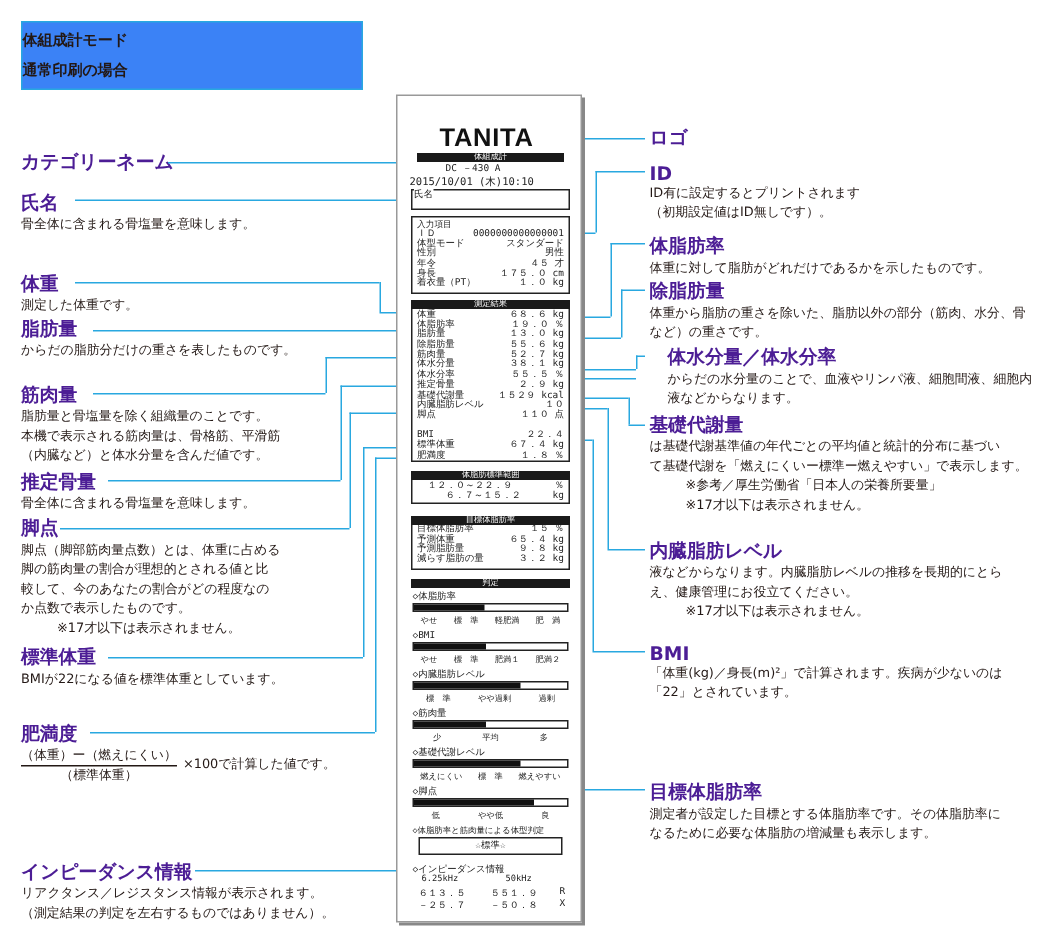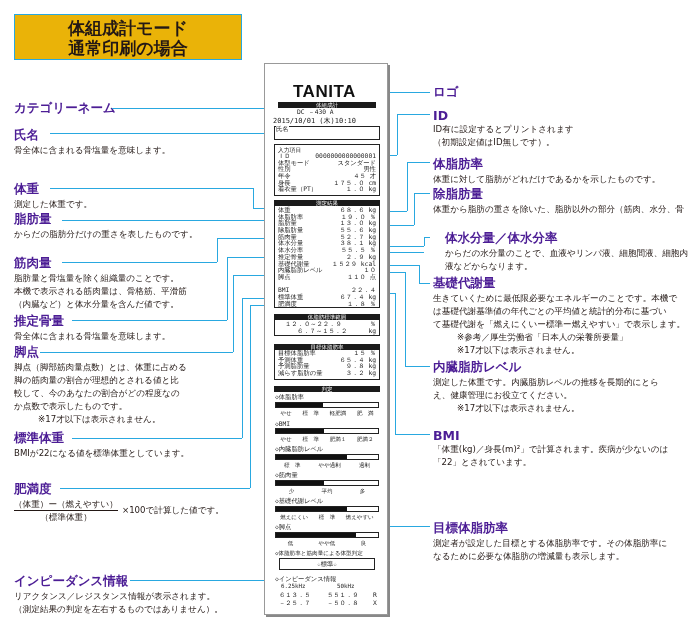--- a/index.html
+++ b/index.html
@@ -1,20 +1,20 @@
 <!DOCTYPE html>
 <html><head>
 <meta charset="utf-8">
 <style>
   * { box-sizing: border-box; margin: 0; padding: 0; }
   body { width: 699px; height: 628px; background: #fff; position: relative; overflow: hidden;
          font-family: "DejaVu Sans", "Liberation Sans", sans-serif; color: #231815; }
   .abs { position: absolute; }
-  .title-box { left: 14px; top: 14px; width: 228px; height: 46px; background: #eab308;
-               border: 1.5px solid #29a8e0; text-align: center; font-size: 17px; line-height: 20px; padding-top: 3px; font-weight: bold; }
+  .title-box { left: 14px; top: 14px; width: 228px; height: 46px; background: #3b82f6;
+               border: 1.5px solid #29a8e0; font-size: 10px; line-height: 20px; padding-top: 3px; font-weight: bold; }
   .lbl { color: #4c1d95; font-size: 12.5px; font-weight: bold; white-space: nowrap; }
   .desc { font-size: 8.6px; line-height: 13px; white-space: nowrap; }
   .note { padding-left: 24px; }
   .line { position: absolute; background: #29a8e0; }
   
   .receipt { left: 264px; top: 63px; width: 124px; height: 552px; background: #fff;
              border: 1px solid #999; box-shadow: 2px 2px 0 #888; font-family: "DejaVu Sans Mono", monospace; font-size: 6.3px; color: #222; }
   .logo { position: absolute; left: 28px; top: 18px; font-family: "Liberation Sans", sans-serif; font-size: 17px; font-weight: bold; letter-spacing: 0.5px; color: #111; }
   .bar { position: absolute; background: #1a1a1a; color: #fff; text-align: center; font-size: 5.5px; height: 6px; line-height: 6px; }
   .rtxt { position: absolute; white-space: nowrap; }
@@ -66,21 +66,21 @@
   <div class="desc note">※17才以下は表示されません。</div>
 </div>
 <div class="abs" style="left:14px;top:430px">
   <div class="lbl">標準体重</div>
   <div class="desc">BMIが22になる値を標準体重としています。</div>
 </div>
 <div class="abs" style="left:14px;top:481px">
   <div class="lbl">肥満度</div>
   <div style="display:flex;align-items:center;">
     <div style="text-align:center;">
-      <div class="desc" style="border-bottom:1px solid #231815;line-height:12px;">（体重）ー（燃えやすい）</div>
+      <div class="desc" style="border-bottom:1px solid #231815;line-height:12px;">（体重）ー（燃えにくい）</div>
       <div class="desc" style="line-height:12px;">（標準体重）</div>
     </div>
     <div class="desc" style="margin-left:4px">×100で計算した値です。</div>
   </div>
 </div>
 <div class="abs" style="left:14px;top:573px">
   <div class="lbl">インピーダンス情報</div>
   <div class="desc">リアクタンス／レジスタンス情報が表示されます。</div>
   <div class="desc">（測定結果の判定を左右するものではありません）。</div>
 </div>
@@ -93,37 +93,37 @@
   <div class="desc">ID有に設定するとプリントされます</div>
   <div class="desc">（初期設定値はID無しです）。</div>
 </div>
 <div class="abs" style="left:433px;top:156px">
   <div class="lbl">体脂肪率</div>
   <div class="desc">体重に対して脂肪がどれだけであるかを示したものです。</div>
 </div>
 <div class="abs" style="left:433px;top:186px">
   <div class="lbl">除脂肪量</div>
   <div class="desc">体重から脂肪の重さを除いた、脂肪以外の部分（筋肉、水分、骨</div>
+  <div class="desc">など）の重さです。</div>
 </div>
 <div class="abs" style="left:445px;top:230px">
   <div class="lbl">体水分量／体水分率</div>
   <div class="desc">からだの水分量のことで、血液やリンパ液、細胞間液、細胞内</div>
   <div class="desc">液などからなります。</div>
 </div>
 <div class="abs" style="left:433px;top:275px">
   <div class="lbl">基礎代謝量</div>
-  <div class="desc">生きていくために最低限必要なエネルギーのことです。本機で</div>
   <div class="desc">は基礎代謝基準値の年代ごとの平均値と統計的分布に基づい</div>
   <div class="desc">て基礎代謝を「燃えにくいー標準ー燃えやすい」で表示します。</div>
   <div class="desc note">※参考／厚生労働省「日本人の栄養所要量」</div>
   <div class="desc note">※17才以下は表示されません。</div>
 </div>
 <div class="abs" style="left:433px;top:359px">
   <div class="lbl">内臓脂肪レベル</div>
-  <div class="desc">測定した体重です。内臓脂肪レベルの推移を長期的にとら</div>
+  <div class="desc">液などからなります。内臓脂肪レベルの推移を長期的にとら</div>
   <div class="desc">え、健康管理にお役立てください。</div>
   <div class="desc note">※17才以下は表示されません。</div>
 </div>
 <div class="abs" style="left:433px;top:428px">
   <div class="lbl">BMI</div>
   <div class="desc">「体重(kg)／身長(m)²」で計算されます。疾病が少ないのは</div>
   <div class="desc">「22」とされています。</div>
 </div>
 <div class="abs" style="left:433px;top:520px">
   <div class="lbl">目標体脂肪率</div>

